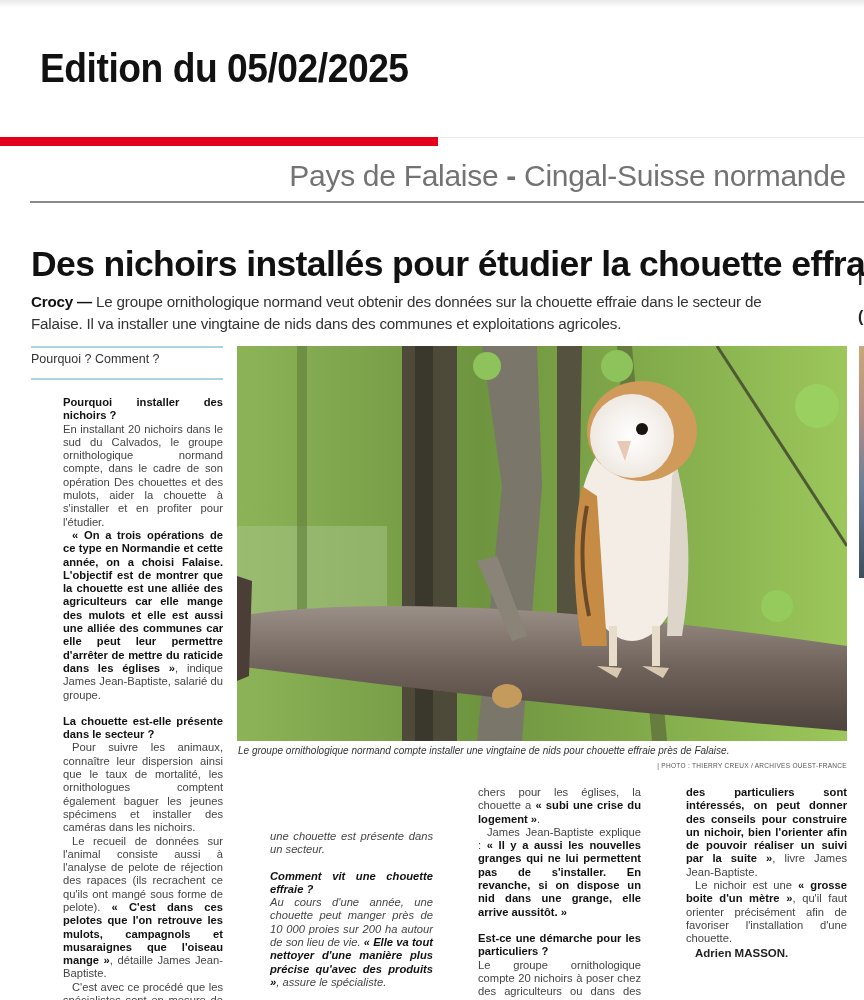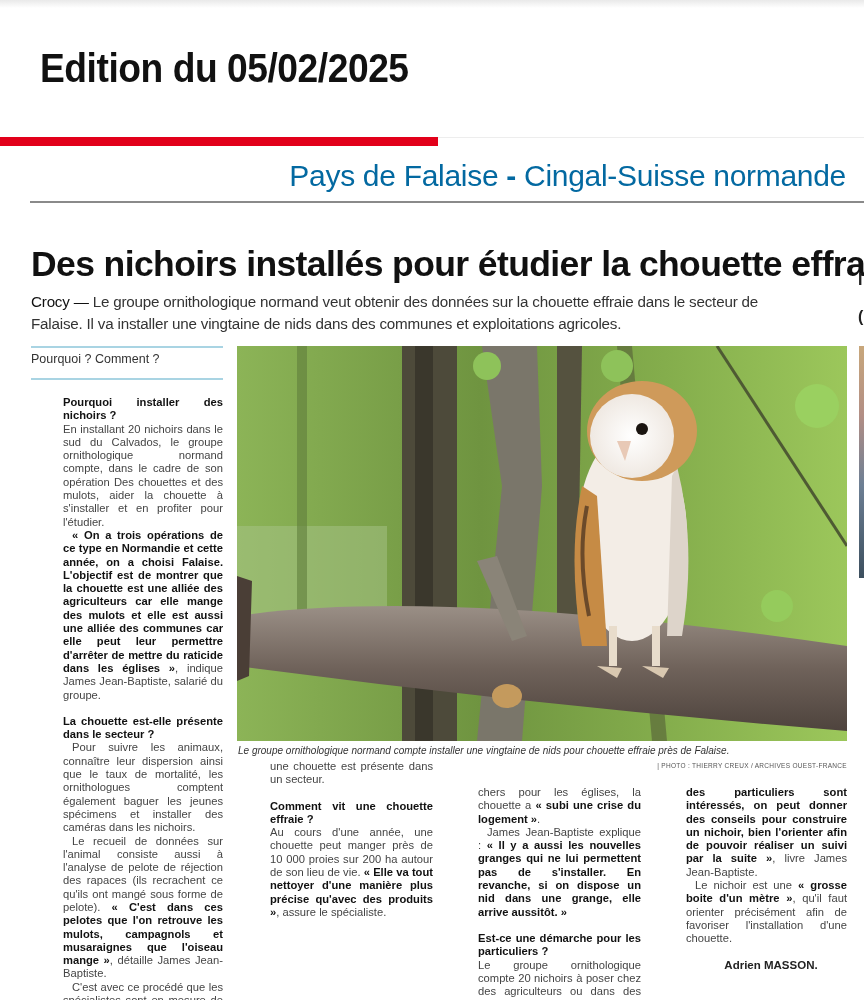--- a/index.html
+++ b/index.html
@@ -8,31 +8,31 @@
 
   .topshade { position: absolute; left: 0; top: 0; width: 864px; height: 8px;
     background: linear-gradient(#e9e9e9, #ffffff); }
 
   .edition { position: absolute; left: 40px; top: 46px; font-size: 40px; font-weight: bold;
     letter-spacing: -0.5px; color: #111; transform: scaleX(0.93); transform-origin: left top; white-space: nowrap; }
 
   .red-rule { position: absolute; left: 0; top: 137px; width: 438px; height: 9px; background: #e2001a; }
   .thin-rule-top { position: absolute; left: 438px; top: 137px; width: 426px; height: 1px; background: #ededed; }
 
-  .section { position: absolute; right: 18px; top: 159px; font-size: 30px; color: #0369a1;
+  .section { position: absolute; right: 18px; top: 159px; font-size: 30px; color: #737373;
     white-space: nowrap; letter-spacing: -0.3px; }
   .section .dash { font-weight: bold; }
   .section-rule { position: absolute; left: 30px; width: 834px; top: 201px; height: 2px; background: #8a8a8a; }
 
   .headline { position: absolute; left: 31px; top: 244px; font-size: 35.5px; color: #111;
     white-space: nowrap; letter-spacing: -0.6px; }
 
   .chapo { position: absolute; left: 31px; top: 291px; width: 740px; font-size: 15.2px; line-height: 22px;
     color: #333; letter-spacing: -0.2px; }
-  .chapo .place { font-weight: normal; color: #111; text-align: right; }
+  .chapo .place { font-weight: bold; color: #111; text-align: right; }
 
   .rightedge { position: absolute; left: 858px; font-size: 16px; font-weight: bold; color: #222; }
 
   
   .sidebar { position: absolute; left: 31px; top: 346px; width: 192px; }
   .sb-top-rule { height: 2px; background: #a9d4e3; }
   .sb-title { font-size: 12.5px; color: #333; padding: 4px 0 12px 0; }
   .sb-bottom-rule { height: 2px; background: #a9d4e3; margin-bottom: 16px; }
 
   .col { font-size: 11.2px; line-height: 13.3px; color: #444; text-align: justify; hyphens: none; }
@@ -40,24 +40,24 @@
   .col p.noindent { text-indent: 0; }
   .col .q { font-weight: bold; color: #111; text-indent: 0; }
   .col b { color: #111; }
   .col .gap { height: 13px; }
 
   .photo { position: absolute; left: 237px; top: 346px; width: 610px; height: 395px; overflow: hidden;
     background: #7fa648; }
   .caption { position: absolute; left: 238px; top: 745px; font-size: 10px; font-style: italic; color: #333; white-space: nowrap; }
   .credit { position: absolute; right: 17px; top: 762px; font-size: 6.5px; color: #555; letter-spacing: 0.3px; white-space: nowrap; }
 
-  .c2 { position: absolute; left: 238px; top: 760px; width: 195px; }
+  .c2 { position: absolute; left: 238px; top: 830px; width: 195px; font-style: italic; }
   .c3 { position: absolute; left: 446px; top: 786px; width: 195px; }
   .c4 { position: absolute; left: 654px; top: 786px; width: 193px; }
-  .sig { text-align: center; font-weight: bold; color: #222; font-size: 11.5px; margin-top: 13px; }
+  .sig { text-align: left; font-weight: bold; color: #222; font-size: 11.5px; margin-top: 1px; }
 
   .right-photo { position: absolute; left: 859px; top: 346px; width: 5px; height: 232px;
     background: linear-gradient(#c8a77b, #b28e85 30%, #6d7f94 60%, #3c4f5e); }
 </style>
 </head>
 <body>
 
 <div class="topshade"></div>
 
 <div class="edition">Edition du 05/02/2025</div>

